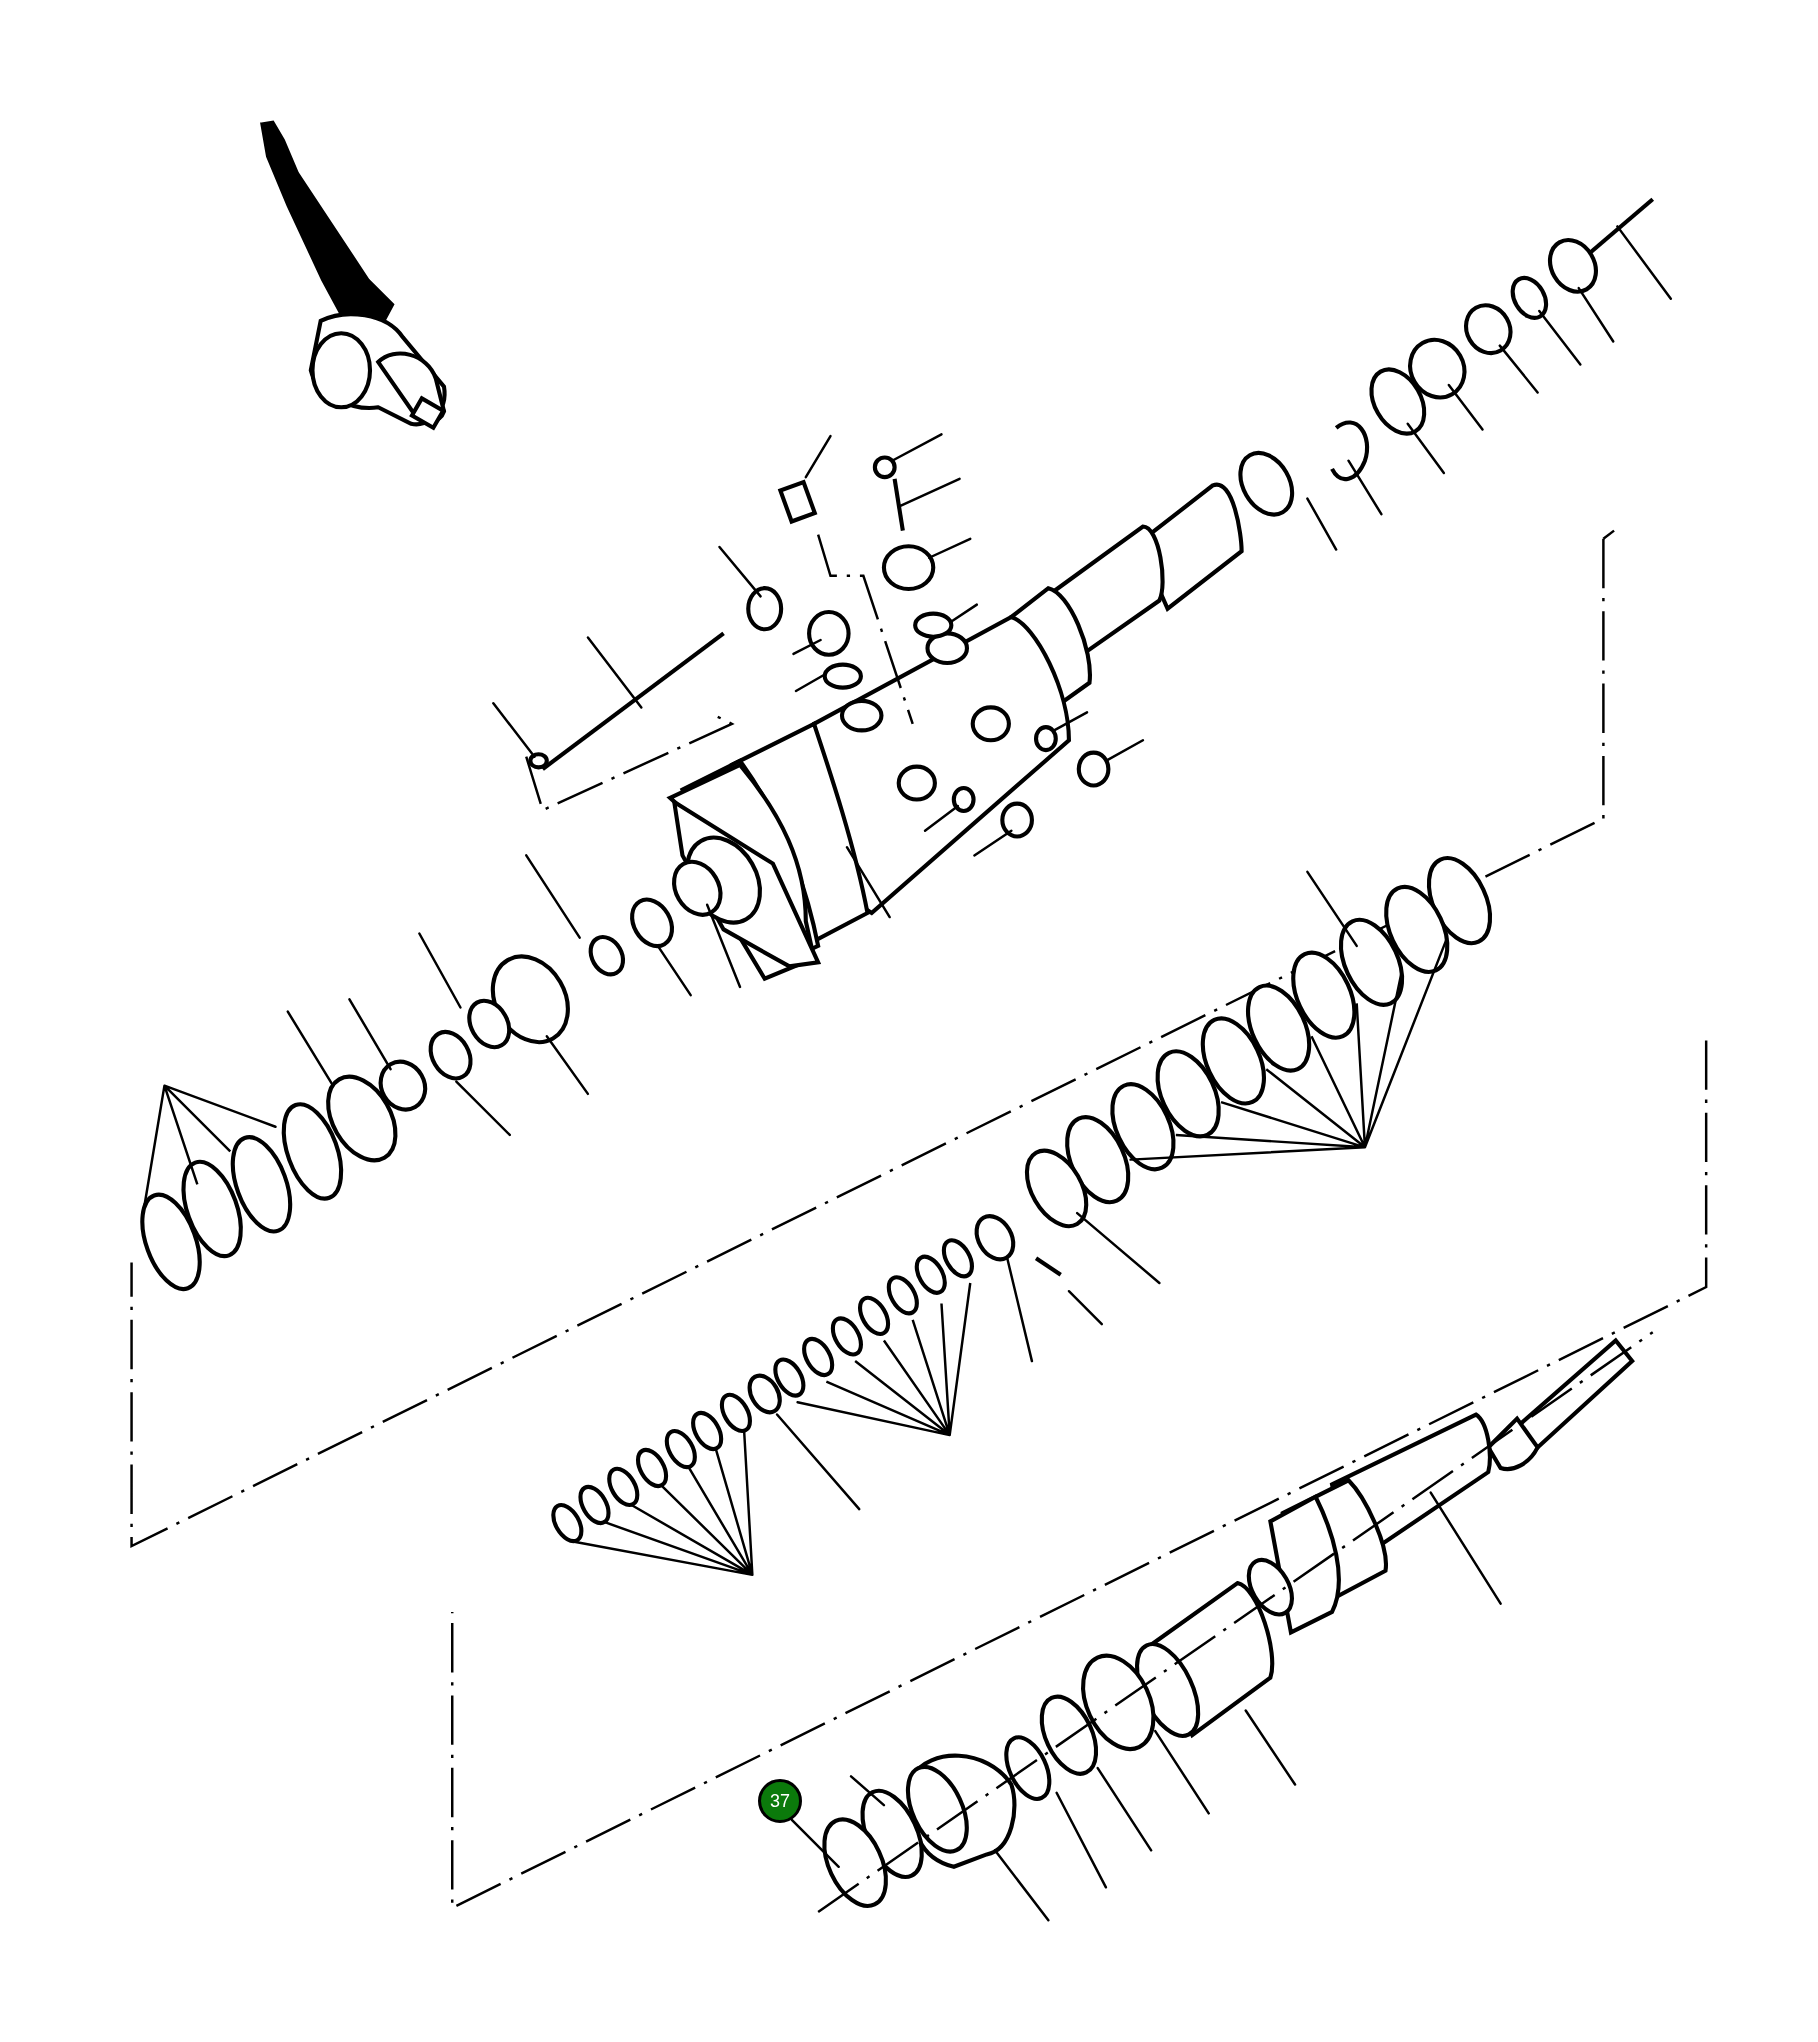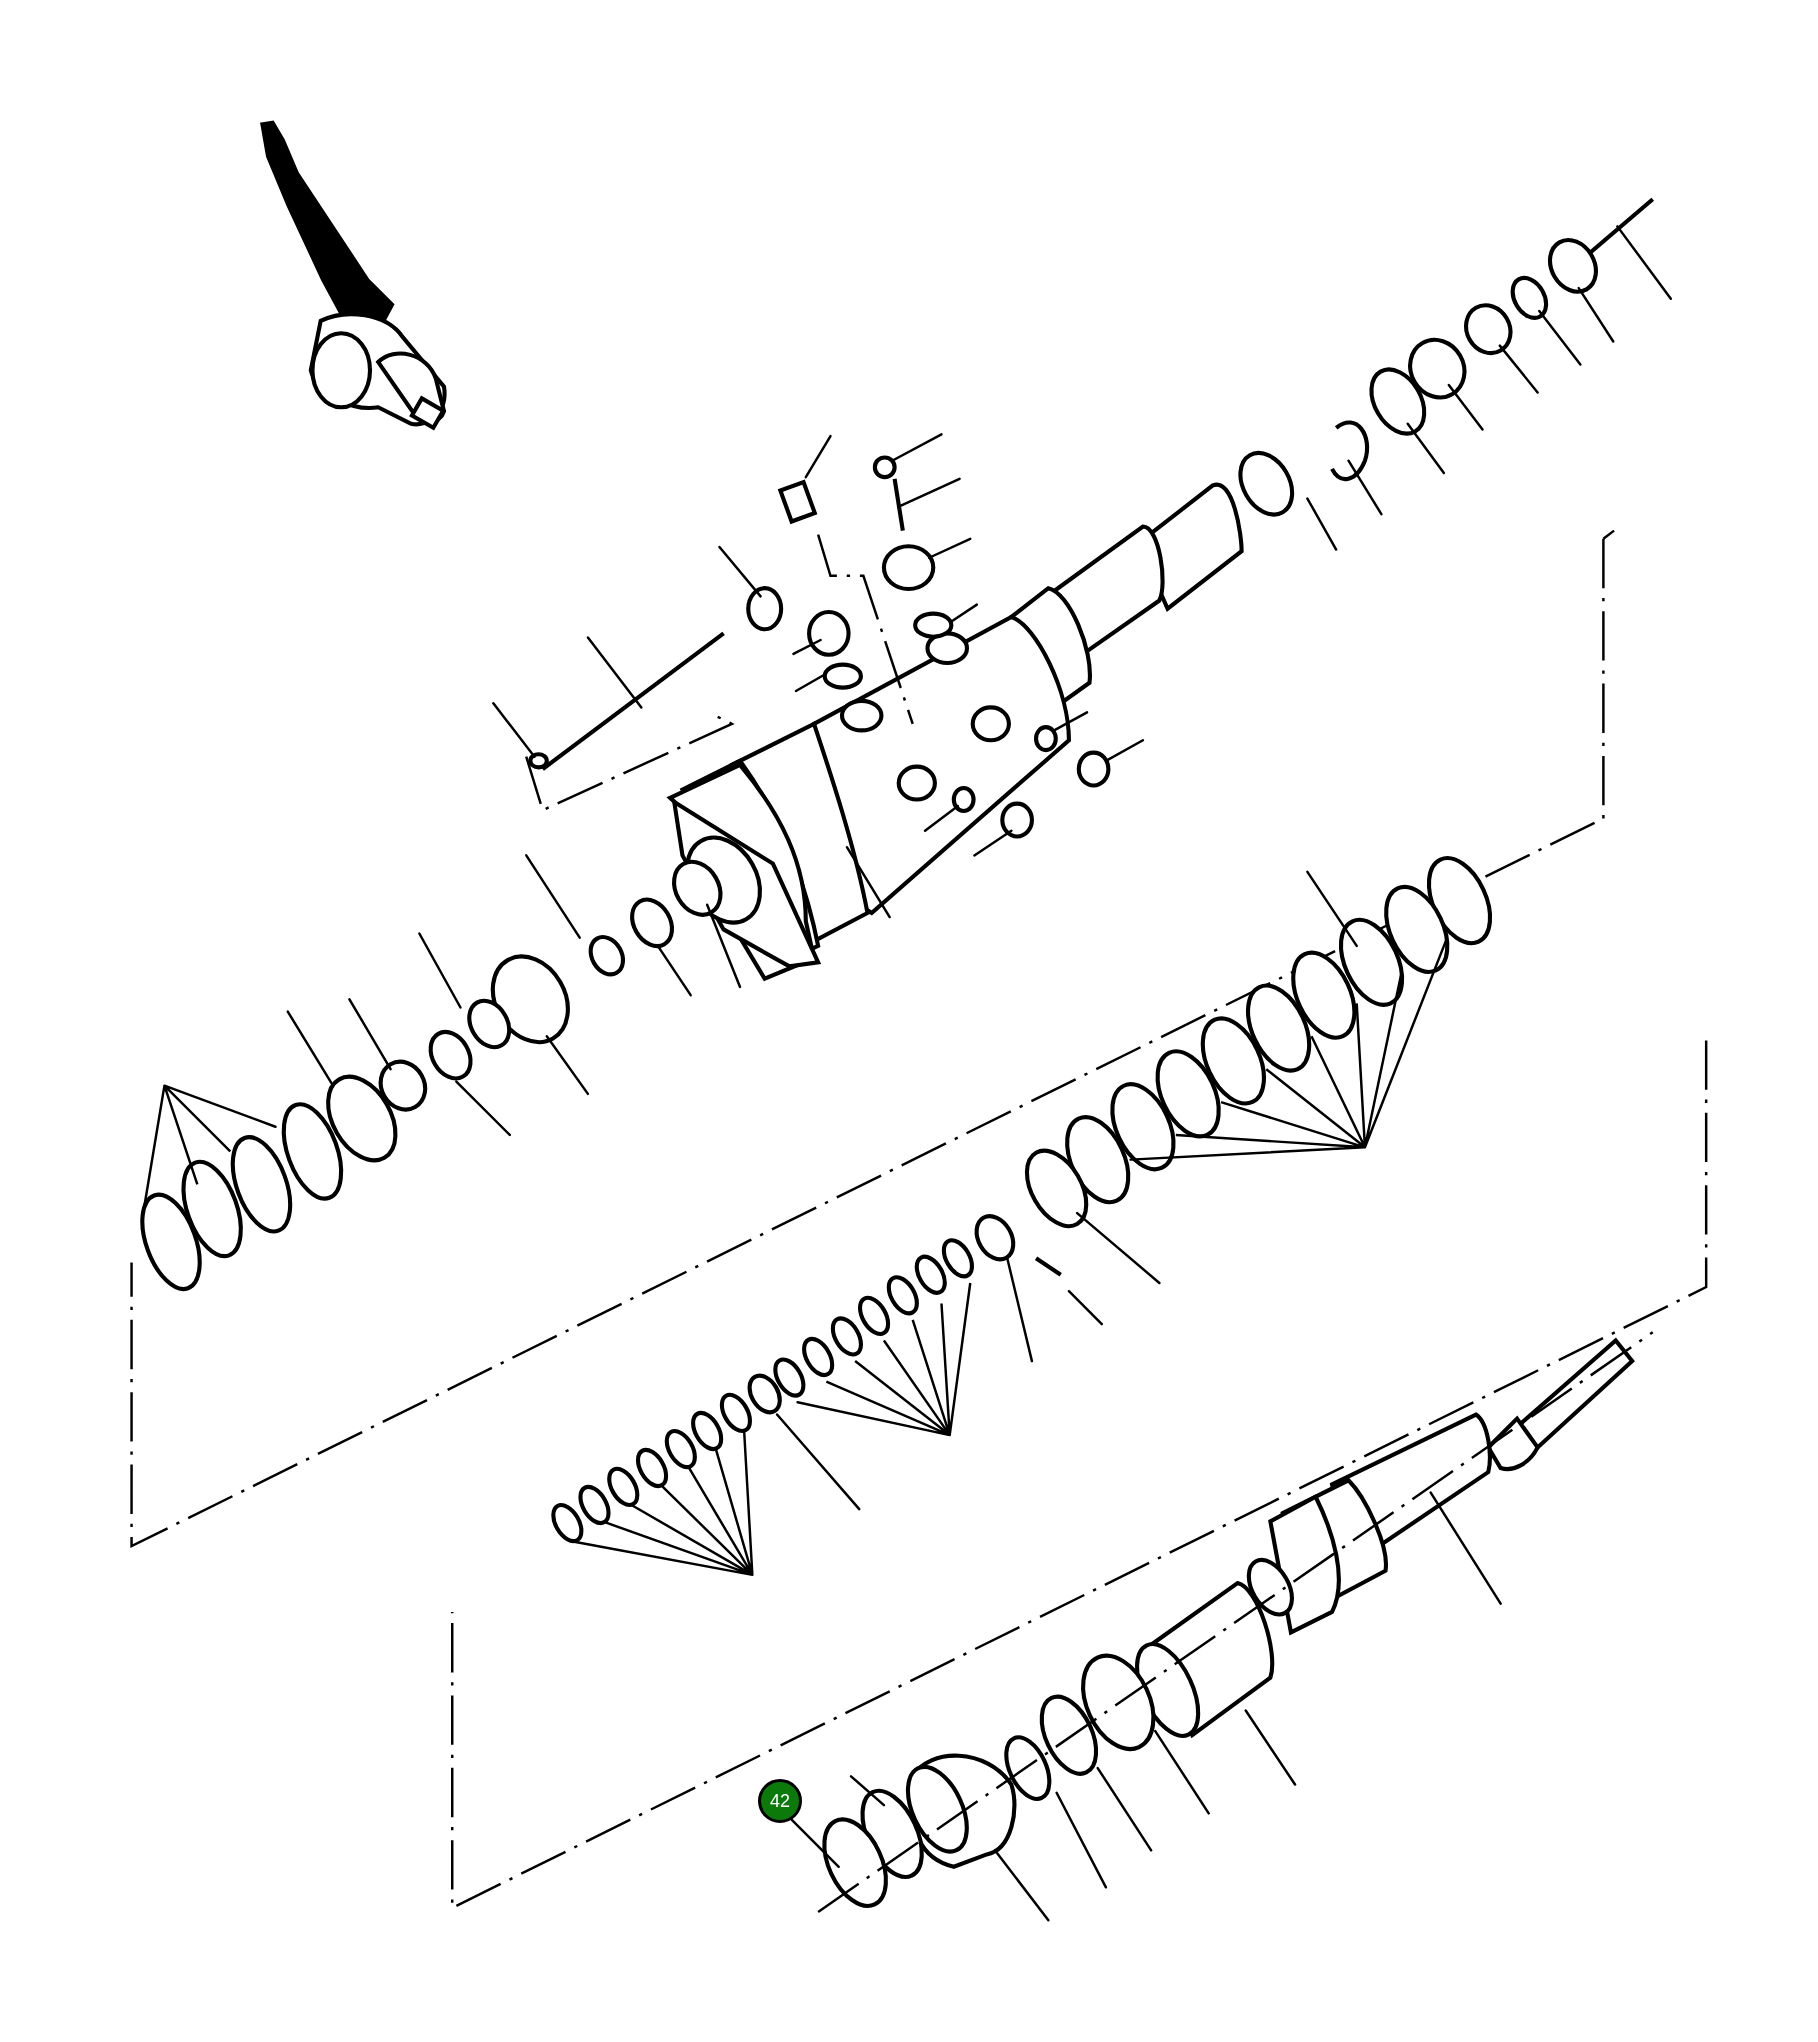--- a/index.html
+++ b/index.html
@@ -194,15 +194,15 @@
     <line class="ln" x1="1210" y1="2250" x2="1275" y2="2335"></line>
     <ellipse class="part" cx="1085" cy="2230" rx="30" ry="56" transform="rotate(-25 1085 2230)"></ellipse>
     <line class="ln" x1="1035" y1="2160" x2="1075" y2="2195"></line>
     <ellipse class="part" cx="1040" cy="2265" rx="32" ry="56" transform="rotate(-25 1040 2265)"></ellipse>
     <line class="ln" x1="963" y1="2213" x2="1020" y2="2270"></line>
     <polyline class="dashdot" points="995,2325 2010,1620"></polyline>
   </g>
 </svg>
 
 <div class="callout" style="left:758px; top:1779px; background:#0b7a0b;">
-  <span>42</span>
+  <span>37</span>
 </div>
 
 
 </body></html>

